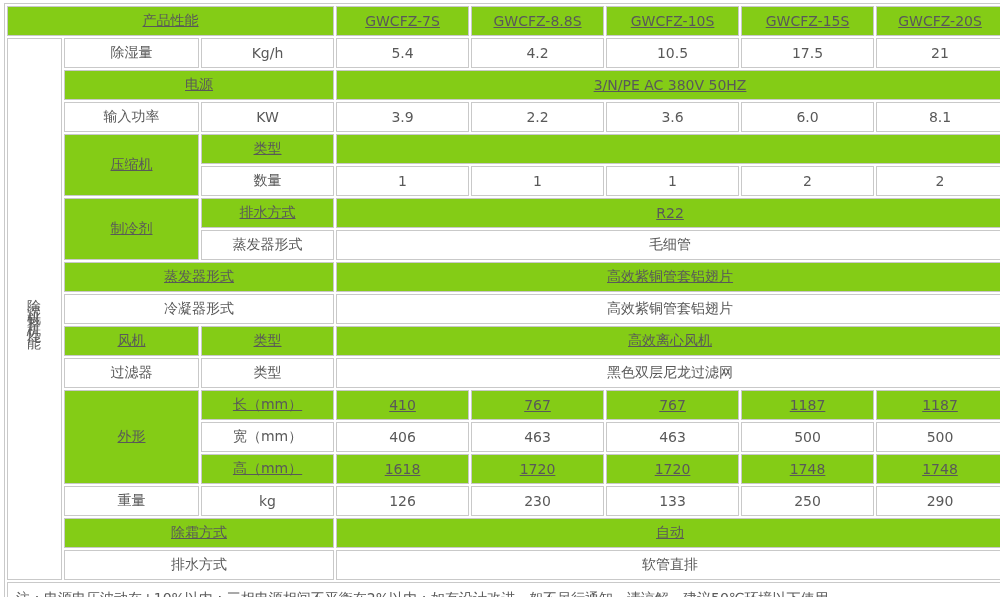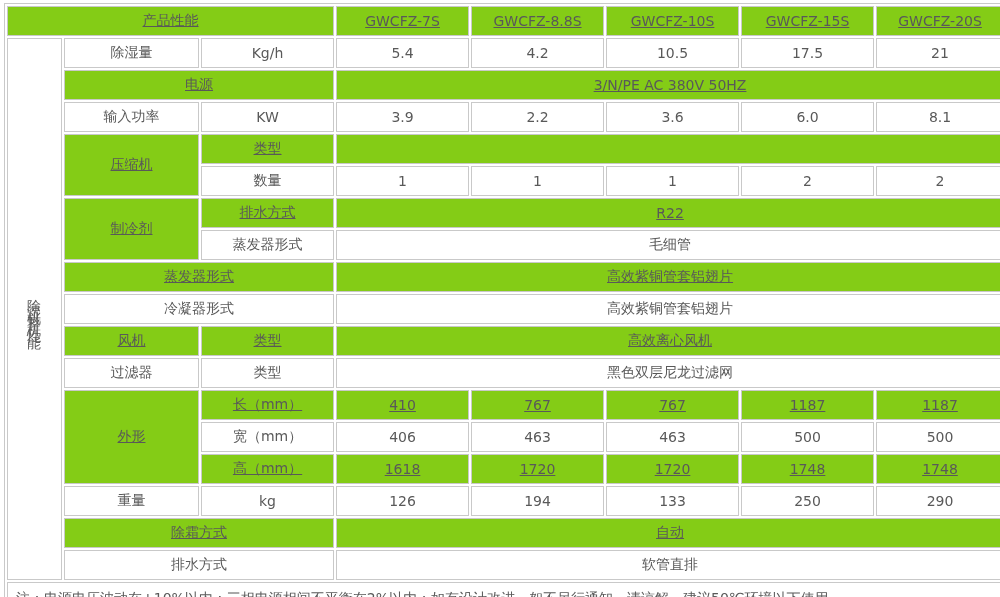--- a/index.html
+++ b/index.html
@@ -164,21 +164,21 @@
           <td class="shaded">1618</td>
           <td class="shaded">1720</td>
           <td class="shaded">1720</td>
           <td class="shaded">1748</td>
           <td class="shaded">1748</td>
         </tr>
         <tr>
           <td class="">重量</td>
           <td class="">kg</td>
           <td class="">126</td>
-          <td class="">194</td>
+          <td class="">230</td>
           <td class="">133</td>
           <td class="">250</td>
           <td class="">290</td>
         </tr>
         <tr>
           <td colspan="2" class="shaded">除霜方式</td>
           <td colspan="5" class="shaded">自动</td>
         </tr>
         <tr>
           <td colspan="2" class="">排水方式</td>

